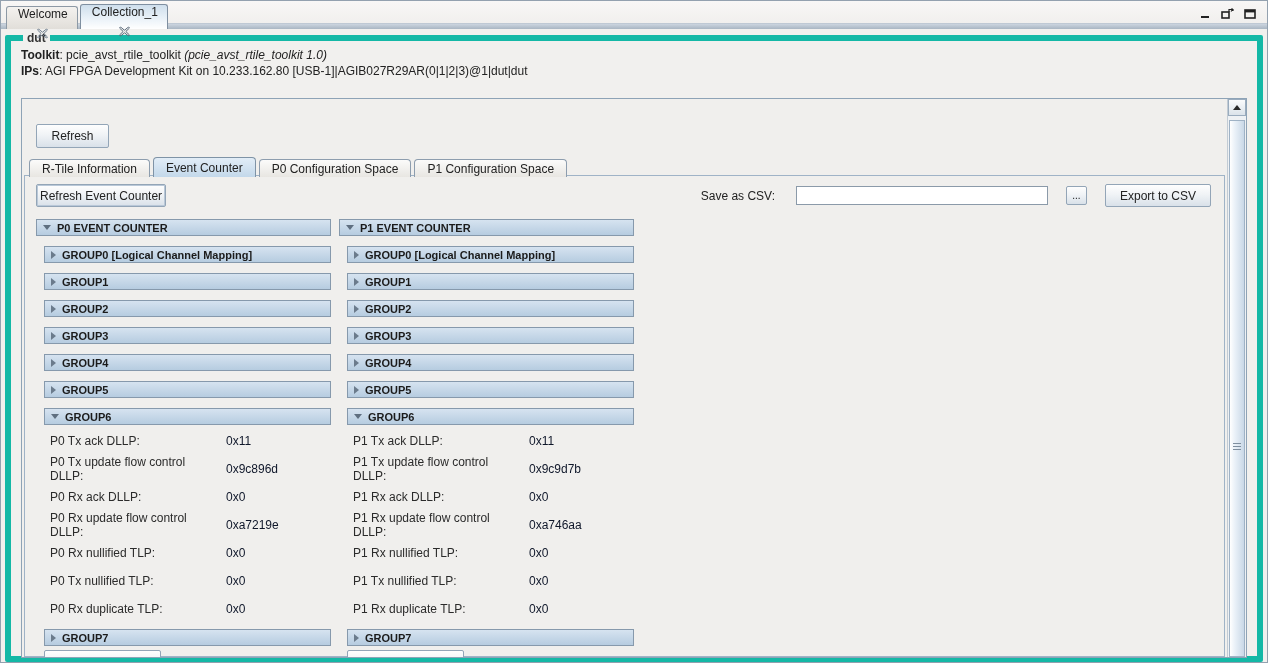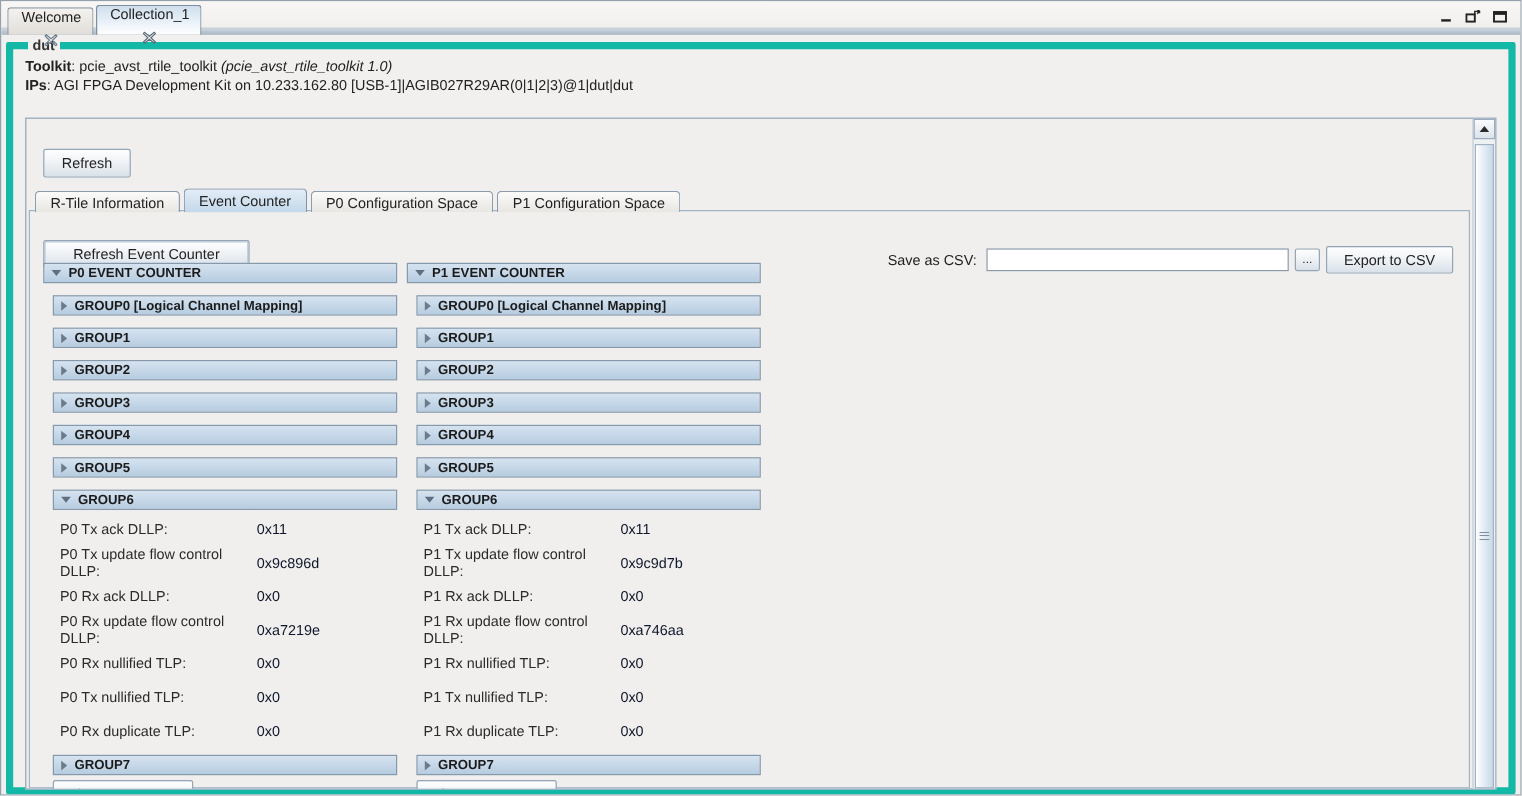--- a/index.html
+++ b/index.html
@@ -55,38 +55,38 @@
 
   
   .jtabs{ display:flex; align-items:flex-end; padding-left:6px; height:20px; position:relative; z-index:2; }
   .jtab{ height:18px; padding:0 12px; display:flex; align-items:center; font-size:12px; color:#222;
     background:linear-gradient(#fbfbfa,#e8e6e2); border:1px solid #8d9dae; border-bottom:none;
     border-radius:4px 4px 0 0; margin-right:3px; cursor:default; }
   .jtab.selected{ height:20px; background:linear-gradient(#e2edf7,#c3d8ea); border-color:#7f93a6; }
 
   .jtabpanel{ position:absolute; top:76px; left:2px; right:2px; bottom:0; border:1px solid #9fb3c7; background:#f0efed; }
 
-  .btn-refresh-ec{ position:absolute; top:24px; left:11px; height:23px; padding:0 24px;
+  .btn-refresh-ec{ position:absolute; top:8px; left:11px; height:23px; padding:0 3px;
     box-shadow:inset 0 0 0 1px #b9c8d8; }
 
-  .csv-row{ position:absolute; top:8px; right:13px; display:flex; align-items:center; gap:5px;margin-top:21px; }
+  .csv-row{ position:absolute; top:8px; right:13px; display:flex; align-items:center; gap:18px; }
   .csv-row .lbl{ color:#222; margin-right:3px; }
   .csv-input{ width:252px; height:19px; border:1px solid #8b9aa9; background:#ffffff; font-size:12px; padding:0 3px;
     font-family:"Liberation Sans","DejaVu Sans",sans-serif; }
   .btn-browse{ width:21px; height:19px; font-size:10px; line-height:10px; }
   .btn-export{ height:23px; padding:0 14px; }
 
   
   .cols{ position:absolute; top:43px; left:11px; display:flex; gap:8px; }
   .col{ width:295px; }
   .col .hdr-bar.top{ width:295px; }
   .grp{ margin-left:8px; margin-top:10px; }
   .grp .hdr-bar{ width:287px; }
   .kv-list{ margin-top:2px; }
-  .kv-row{ height:28px; display:flex; align-items:center; padding-left:14px; }
+  .kv-row{ height:28px; display:flex; align-items:center; padding-left:14px;gap:12px; }
   .kv-label{ width:164px; color:#2b2b2b; }
   .kv-value{ color:#0f172a; }
   .btn-clear{ margin:4px 0 0 8px; height:24px; padding:0 14px; }
 
   
   .vscroll{ width:19px; background:#eef1f4; border-left:1px solid #c2cbd4; position:relative; }
   .vs-up{ height:17px; border:1px solid #9aacbe; background:linear-gradient(#fafbfc,#dbe3ea);
     display:flex; align-items:center; justify-content:center; }
   .vs-up .tri-up{ width:0; height:0; border-left:4px solid transparent; border-right:4px solid transparent; border-bottom:5px solid #2a2a2a; }
   .vs-thumb{ position:absolute; top:21px; left:1px; right:1px; bottom:0;

